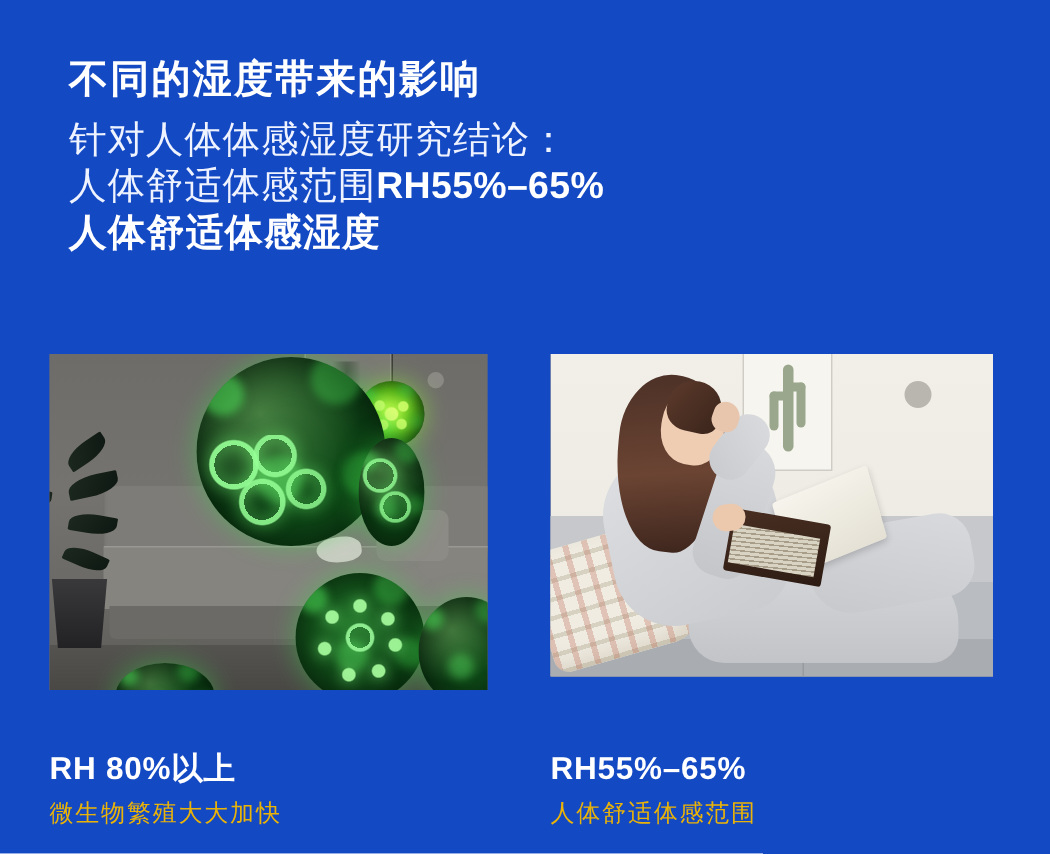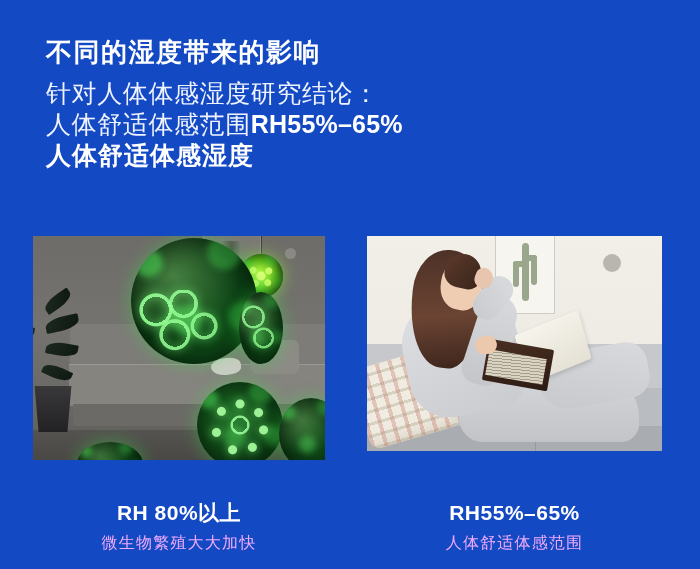--- a/index.html
+++ b/index.html
@@ -335,40 +335,39 @@
   }
   .book-hand {
     position: absolute; left: 108px; top: 100px; width: 22px; height: 18px;
     background: #ecc8ad; border-radius: 9px;
     transform: rotate(-6deg);
   }
 
   
   .caption {
     position: absolute;
-    text-align: center;
     color: #ffffff;
   }
   .caption-left  { left: 33px;  top: 500px; width: 292px; }
   .caption-right { left: 367px; top: 500px; width: 295px; }
   .cap-title {
     display: block;
     font-size: 21px;
     font-weight: bold;
     letter-spacing: 0.5px;
     line-height: 26px;
     color: #ffffff;
   }
   .cap-sub {
     display: block;
     margin-top: 6px;
     font-size: 16px;
     letter-spacing: 1.2px;
     line-height: 22px;
-    color: #f0abfc;
+    color: #eab308;
   }
 </style>
 </head>
 <body>
 
 <div class="poster">
 
   <h1 class="headline">不同的湿度带来的影响</h1>
 
   <div class="body-copy">

